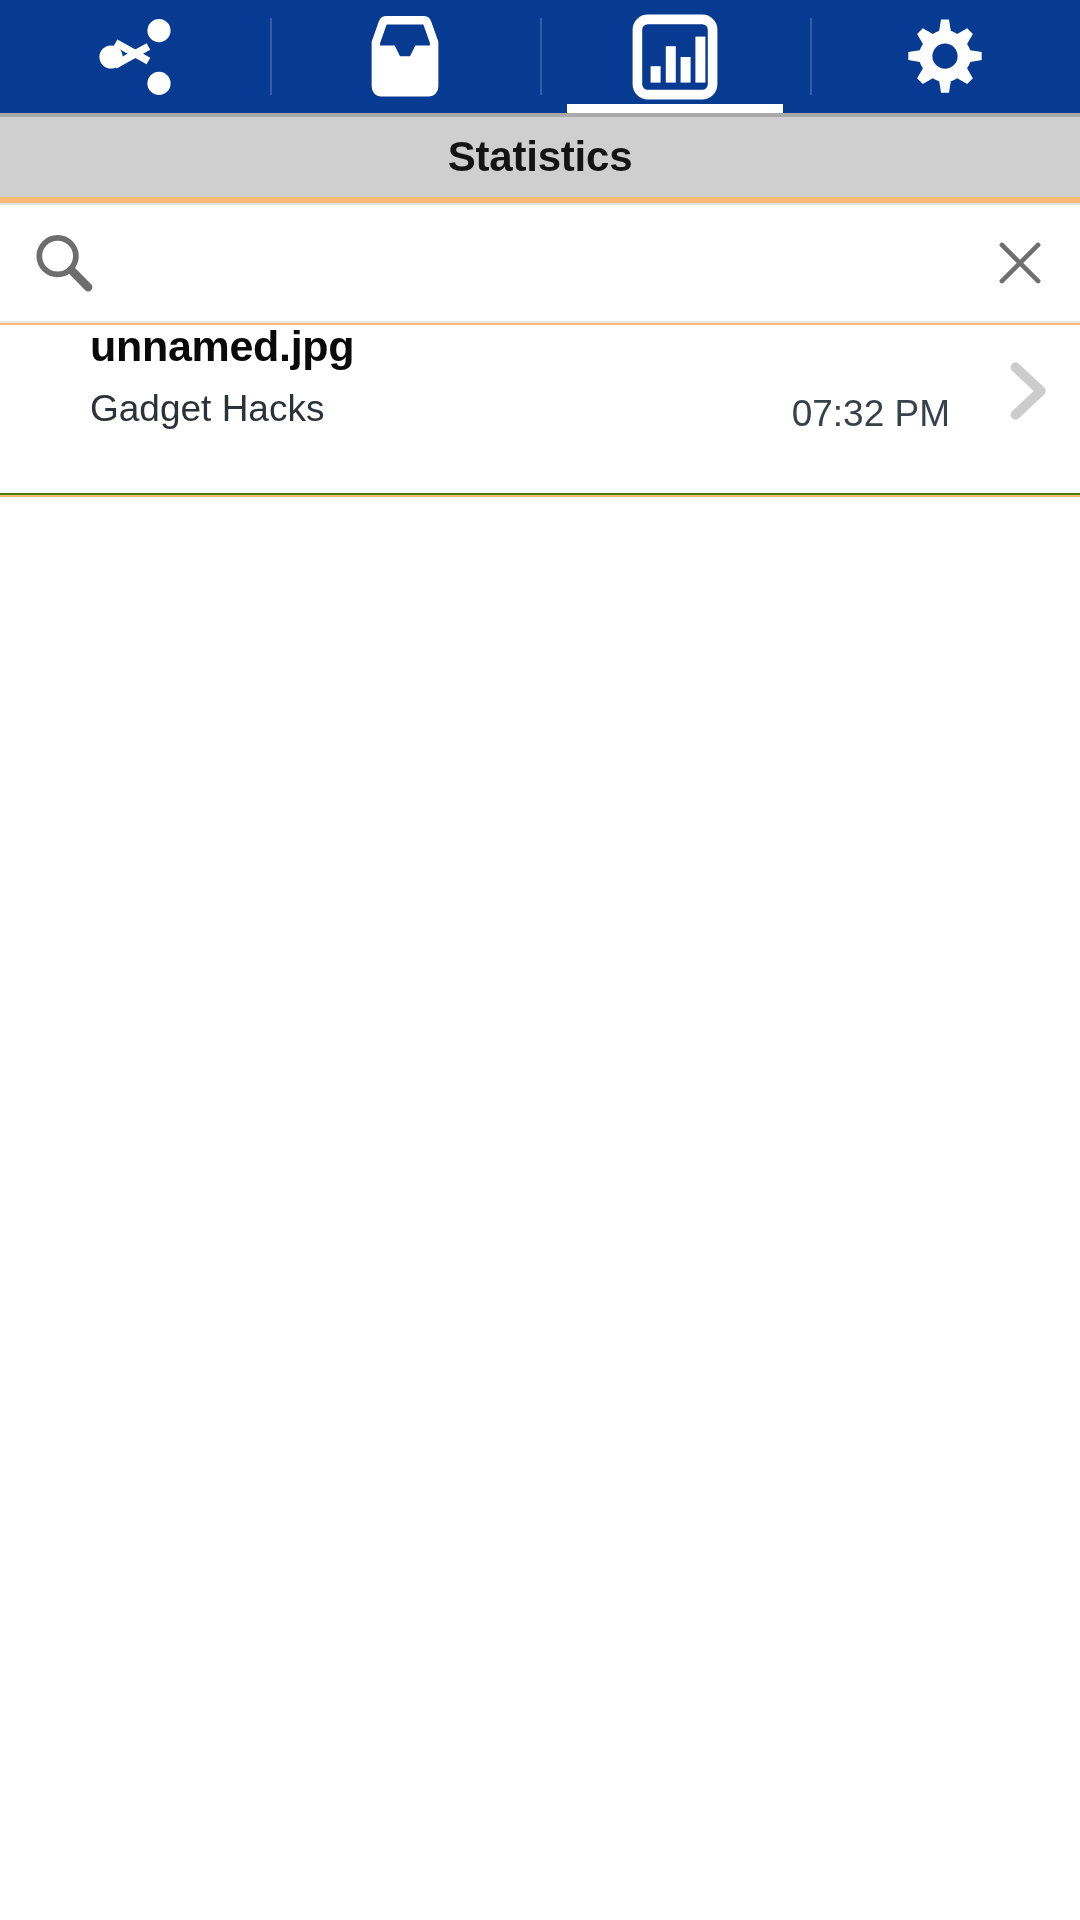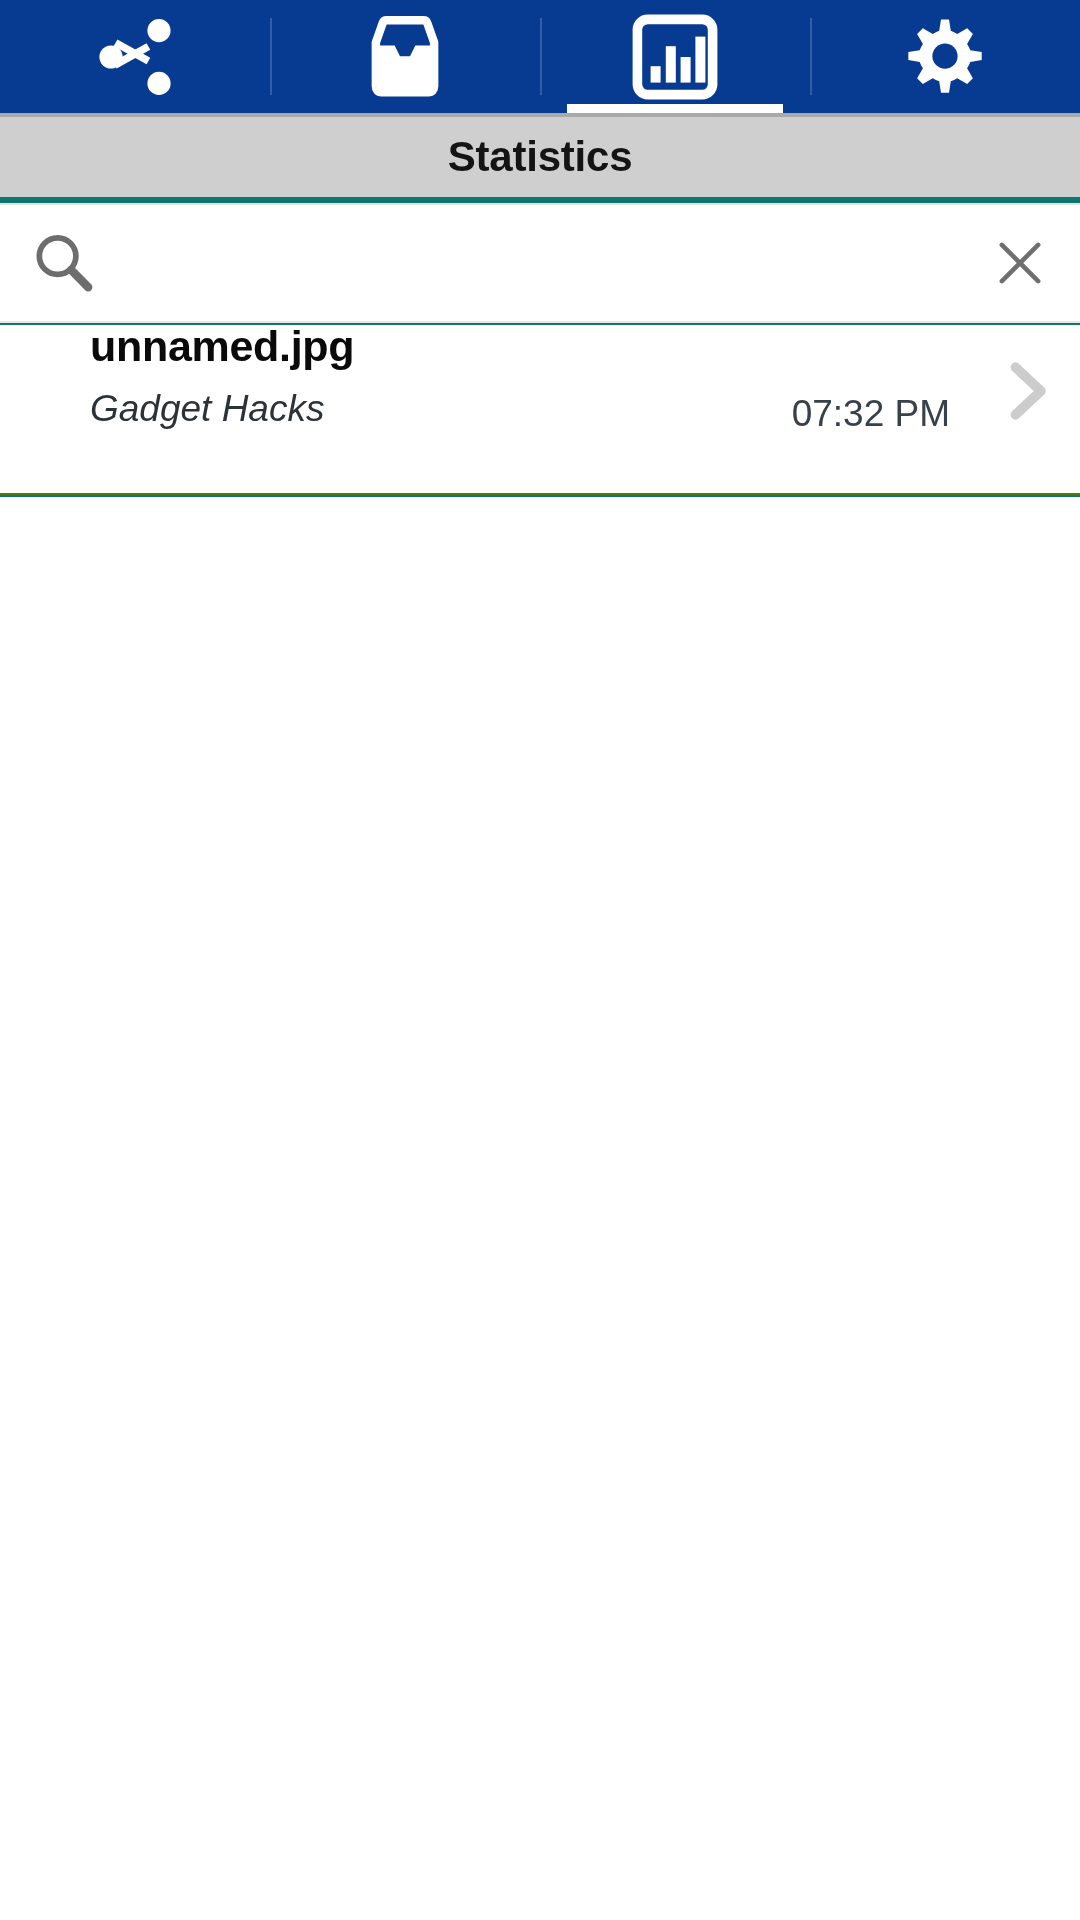--- a/index.html
+++ b/index.html
@@ -2,21 +2,21 @@
 <html><head>
 <meta charset="utf-8">
 <style>
   * { margin:0; padding:0; box-sizing:border-box; }
   html, body {
     width:1080px; height:1920px;
     background:#ffffff;
     font-family:"Liberation Sans", sans-serif;
     overflow:hidden;
   }
-  #app { position:relative; width:1080px; height:1920px; background:#0f766e; }
+  #app { position:relative; width:1080px; height:1920px; background:#fdba74; }
 
   
   .tabbar {
     position:absolute; left:0; top:0; width:1080px; height:113px;
     background:#073a91;
     display:flex; align-items:stretch;
   }
   .tab {
     position:relative; flex:1 1 25%;
     display:flex; align-items:center; justify-content:center;
@@ -73,21 +73,20 @@
   }
   .li-text { flex:1 1 auto; padding-left:90px; }
   .li-title {
     font-size:43px; font-weight:bold; color:#0a0a0a;
     line-height:1.0; letter-spacing:-0.3px;
   }
   .li-sub {
     margin-top:22px;
     font-size:37px; font-weight:normal; color:#2c3338;
     line-height:1.0;
-    font-style:italic;
   }
   .li-time {
     font-size:37px; color:#38404a; white-space:nowrap;
     padding-right:20px; align-self:flex-start; margin-top:68px;
   }
   .li-chevron {
     width:110px; display:flex; align-items:center; justify-content:center;
     align-self:flex-start; margin-top:28px;
   }
   .blank-area { position:absolute; left:0; top:497px; width:1080px; height:1423px; background:#ffffff; }

